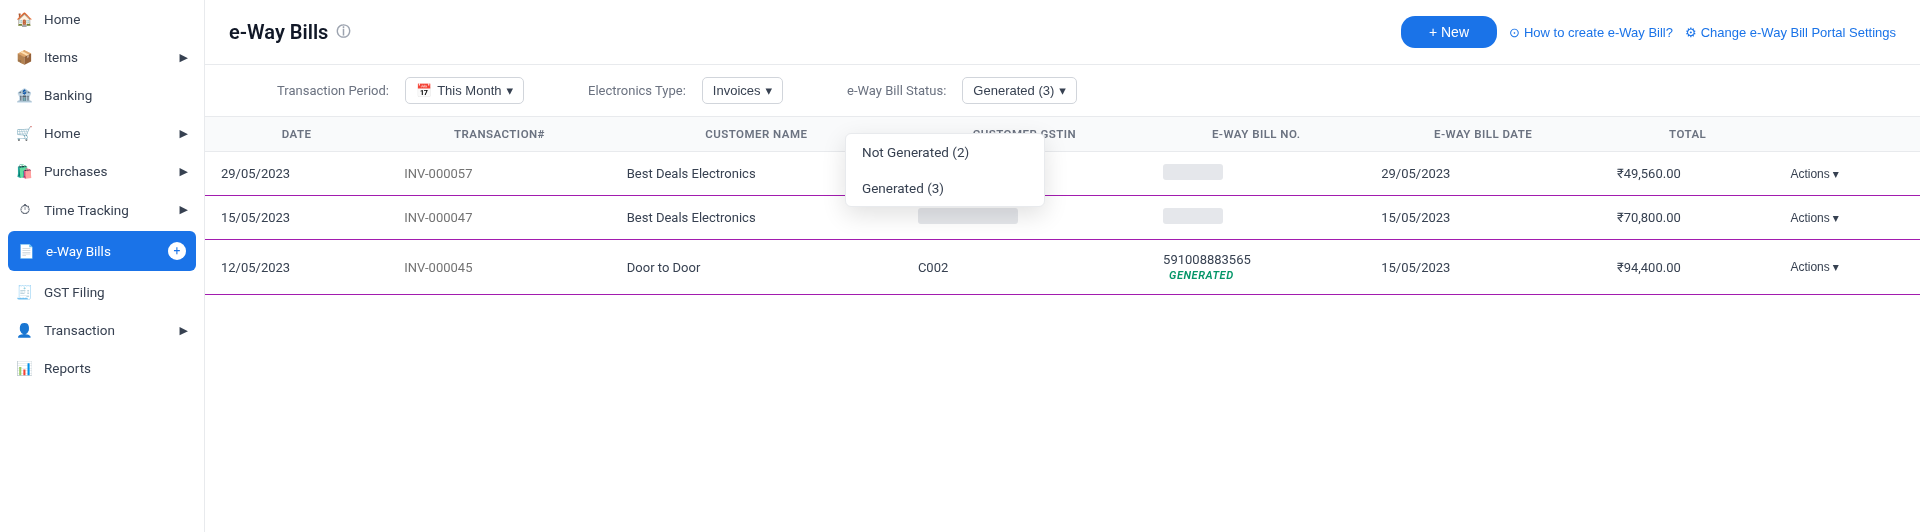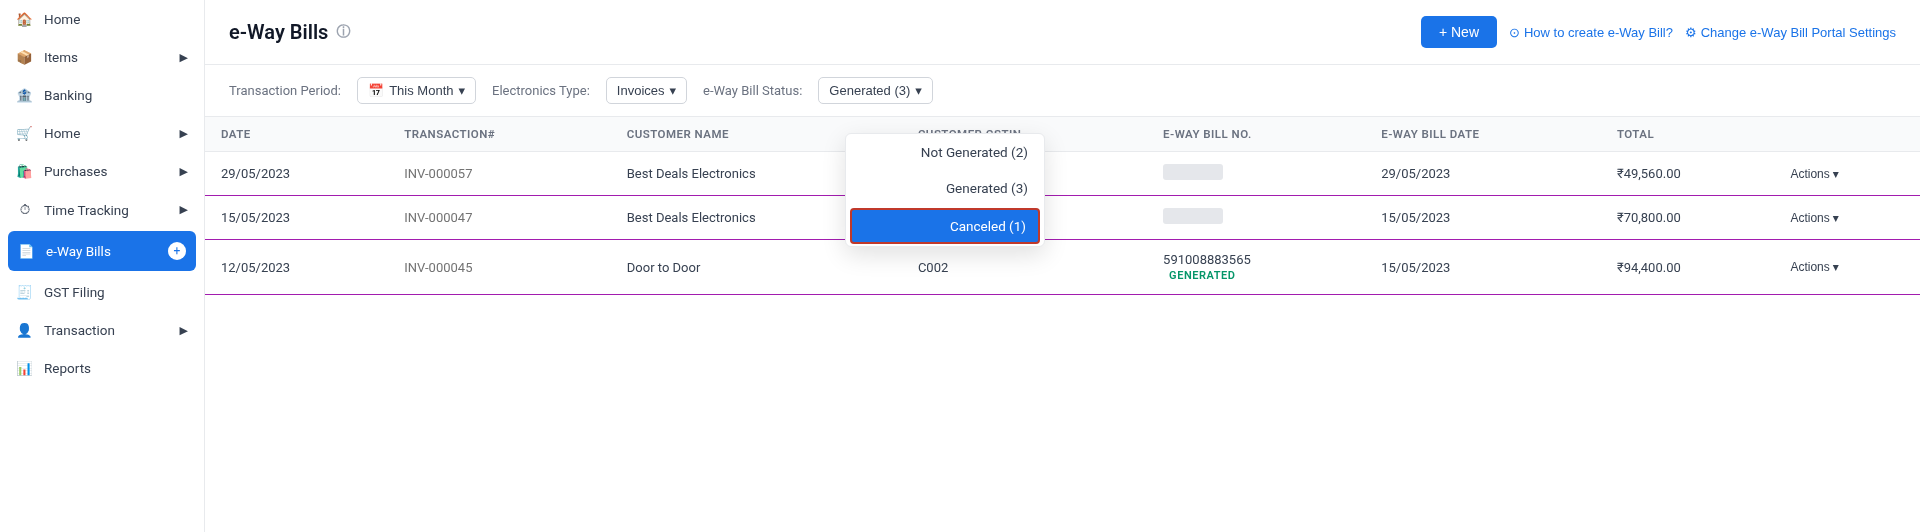--- a/index.html
+++ b/index.html
@@ -14,42 +14,42 @@
     .sidebar-item.active .plus-badge { background: #fff; color: #1a73e8; border-radius: 50%; width: 18px; height: 18px; display: flex; align-items: center; justify-content: center; font-size: 12px; margin-left: auto; }
 
     
     .main { flex: 1; display: flex; flex-direction: column; overflow: hidden; }
 
     
     .header { background: #fff; padding: 16px 24px; border-bottom: 1px solid #e8eaed; display: flex; align-items: center; justify-content: space-between; }
     .header-title { display: flex; align-items: center; gap: 8px; font-size: 20px; font-weight: 600; color: #111827; }
     .header-title .help-icon { color: #9ca3af; font-size: 14px; }
     .header-actions { display: flex; align-items: center; gap: 12px; }
-    .btn-new { background: #1a73e8; color: #fff; border: none; padding: 8px 18px; border-radius: 5px; cursor: pointer; font-size: 14px; font-weight: 500; display: flex; align-items: center; gap: 5px; }
+    .btn-new { background: #1a73e8; color: #fff; border: none; padding: 8px 28px; border-radius: 14px; cursor: pointer; font-size: 14px; font-weight: 500; display: flex; align-items: center; gap: 5px; }
     .btn-link { color: #1a73e8; background: none; border: none; cursor: pointer; font-size: 13px; display: flex; align-items: center; gap: 4px; }
 
     
     .filters { background: #fff; padding: 12px 24px; border-bottom: 1px solid #e8eaed; display: flex; align-items: center; gap: 16px; flex-wrap: wrap; }
-    .filter-label { color: #6b7280; font-size: 13px; }
+    .filter-label { color: #6b7280; font-size: 13px; margin-left: 48px; }
     .filter-btn { border: 1px solid #d1d5db; background: #fff; padding: 5px 10px; border-radius: 5px; cursor: pointer; font-size: 13px; color: #374151; display: flex; align-items: center; gap: 5px; }
 
     
     .table-container { flex: 1; overflow: auto; background: #fff; }
     table { width: 100%; border-collapse: collapse; }
     thead tr { background: #f9fafb; }
-    th { padding: 10px 16px; text-align: left; font-size: 11.5px; font-weight: 600; color: #6b7280; text-transform: uppercase; letter-spacing: 0.04em; border-bottom: 1px solid #e8eaed; white-space: nowrap; }
+    th { padding: 10px 16px; text-align: center; font-size: 11.5px; font-weight: 600; color: #6b7280; text-transform: uppercase; letter-spacing: 0.04em; border-bottom: 1px solid #e8eaed; white-space: nowrap; }
     td { padding: 12px 16px; border-bottom: 1px solid #a21caf; color: #374151; font-size: 13px; vertical-align: middle; }
     .date-cell { color: #374151; }
     .txn-cell { color: #737373; font-weight: 400; }
     .blurred-cell { background: #e5e7eb; border-radius: 3px; height: 16px; width: 100px; display: inline-block; }
-    .status-badge { font-size: 11px; font-weight: 600; padding: 2px 6px; border-radius: 3px; text-transform: uppercase; letter-spacing: 0.05em; }
+    .status-badge { font-size: 11px; font-weight: 600; padding: 2px 6px; border-radius: 3px; text-transform: uppercase; letter-spacing: 0.05em; font-style: italic; }
     .status-generated { color: #059669; }
     .actions-btn { color: #374151; background: none; border: none; cursor: pointer; font-size: 12px; display: flex; align-items: center; gap: 3px; }
     .dropdown-menu { position: absolute; background: #fff; border: 1px solid #e8eaed; border-radius: 6px; box-shadow: 0 8px 24px rgba(0,0,0,0.12); min-width: 200px; z-index: 200; top: 133px; left: 845px; }
-    .dropdown-item { padding: 10px 16px; cursor: pointer; color: #374151; font-size: 13.5px; text-align: right; }
+    .dropdown-item { padding: 10px 16px; cursor: pointer; color: #374151; font-size: 13.5px; }
     .dropdown-item.selected { background: #1a73e8; color: #fff; border: 2px solid #c0392b; margin: 2px 4px; border-radius: 4px; padding: 8px 12px; }
 
     
     .status-pill { border: 1px solid #d1d5db; background: #fff; padding: 5px 10px; border-radius: 5px; cursor: pointer; font-size: 13px; color: #374151; display: flex; align-items: center; gap: 5px; }
   </style>
 </head>
 <body>
 
 <nav>
   <div class="sidebar">
@@ -200,16 +200,13 @@
   </div>
 </div>
 
 <div class="dropdown-menu">
   <div class="dropdown-item">
     <span>Not Generated (2)</span>
   </div>
   <div class="dropdown-item">
     <span>Generated (3)</span>
   </div>
-  <div class="dropdown-item selected">
-    <span>Canceled (1)</span>
-  </div>
 </div>
 
 </body></html>

